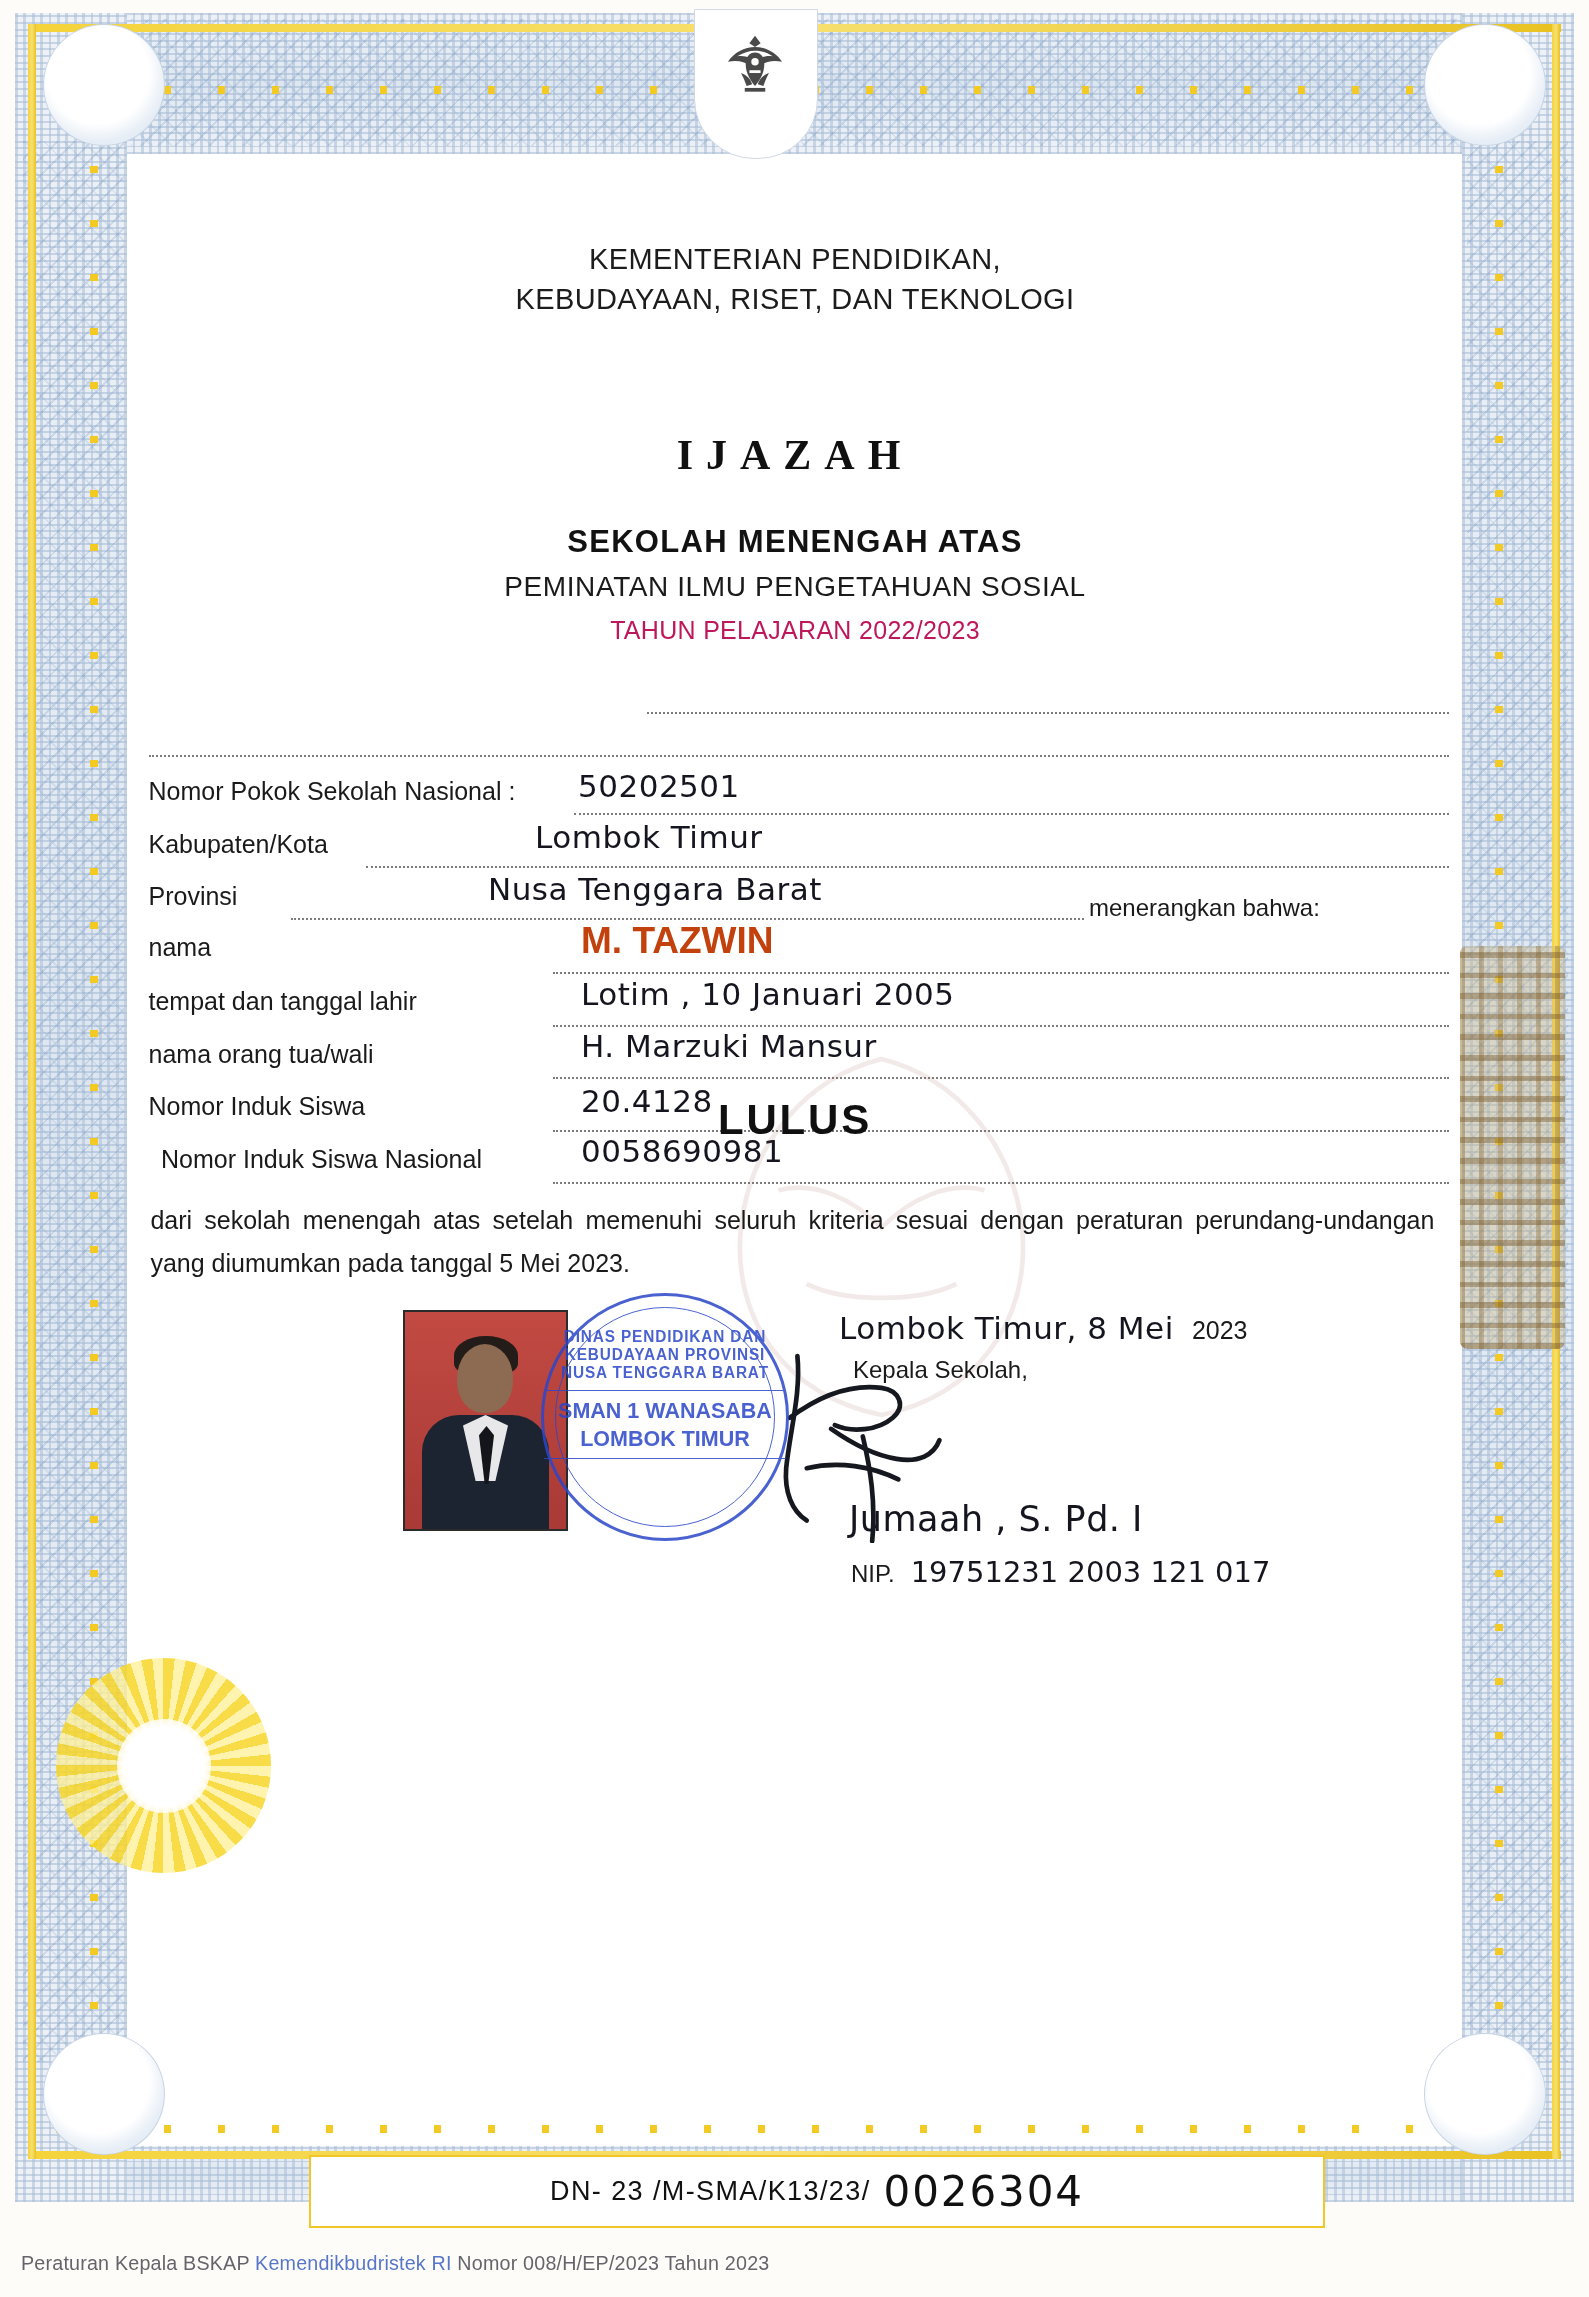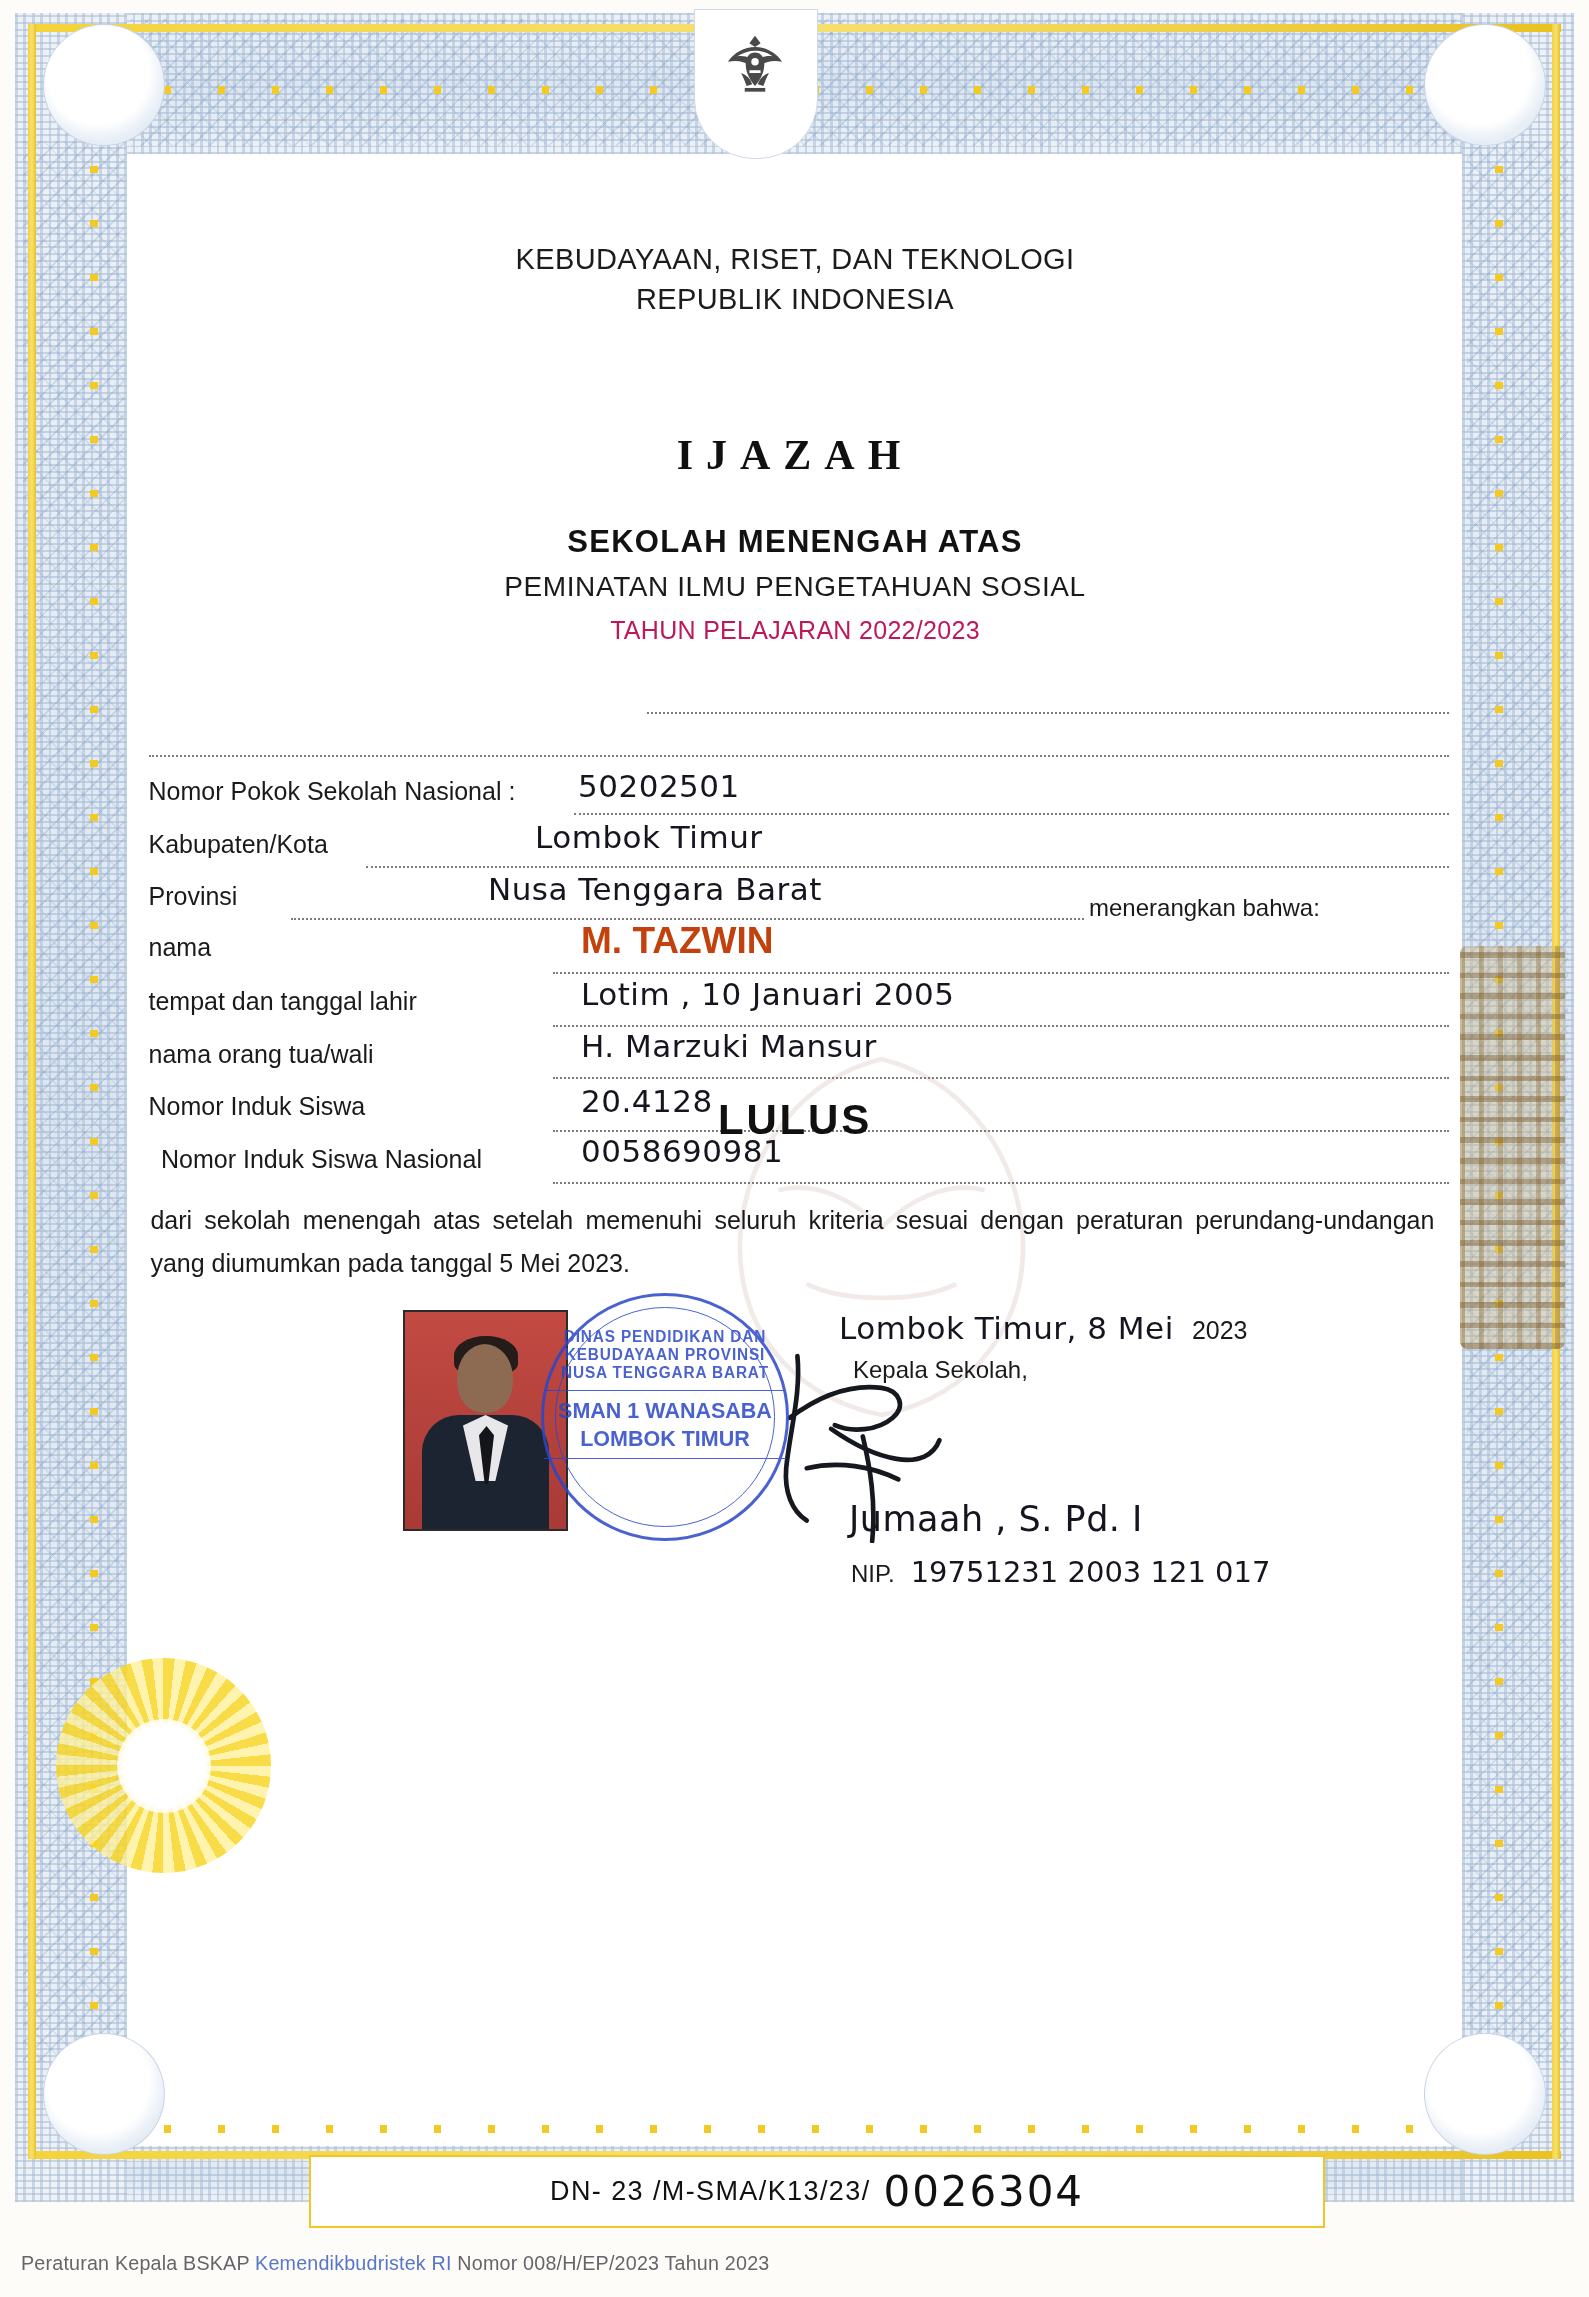--- a/index.html
+++ b/index.html
@@ -489,22 +489,22 @@
     </g>
     <g fill="#fdfcf8">
       <circle cx="33" cy="32" r="4"></circle>
       <rect x="27" y="41" width="12" height="3"></rect>
     </g>
   </svg>
 
   <div class="content">
 
     <div class="ministry">
+      <div>KEMENTERIAN PENDIDIKAN,</div>
       <div>KEBUDAYAAN, RISET, DAN TEKNOLOGI</div>
-      <div>REPUBLIK INDONESIA</div>
     </div>
 
     <div class="doc-title">IJAZAH</div>
 
     <div class="level">SEKOLAH MENENGAH ATAS</div>
     <div class="specialization">PEMINATAN ILMU PENGETAHUAN SOSIAL</div>
     <div class="year">TAHUN PELAJARAN 2022/2023</div>
 
     <div class="dotline" style="left:506px; top:551px; width:802px;"></div>
     <div class="dotline" style="left:7.5px; top:594px; width:1300px;"></div>

